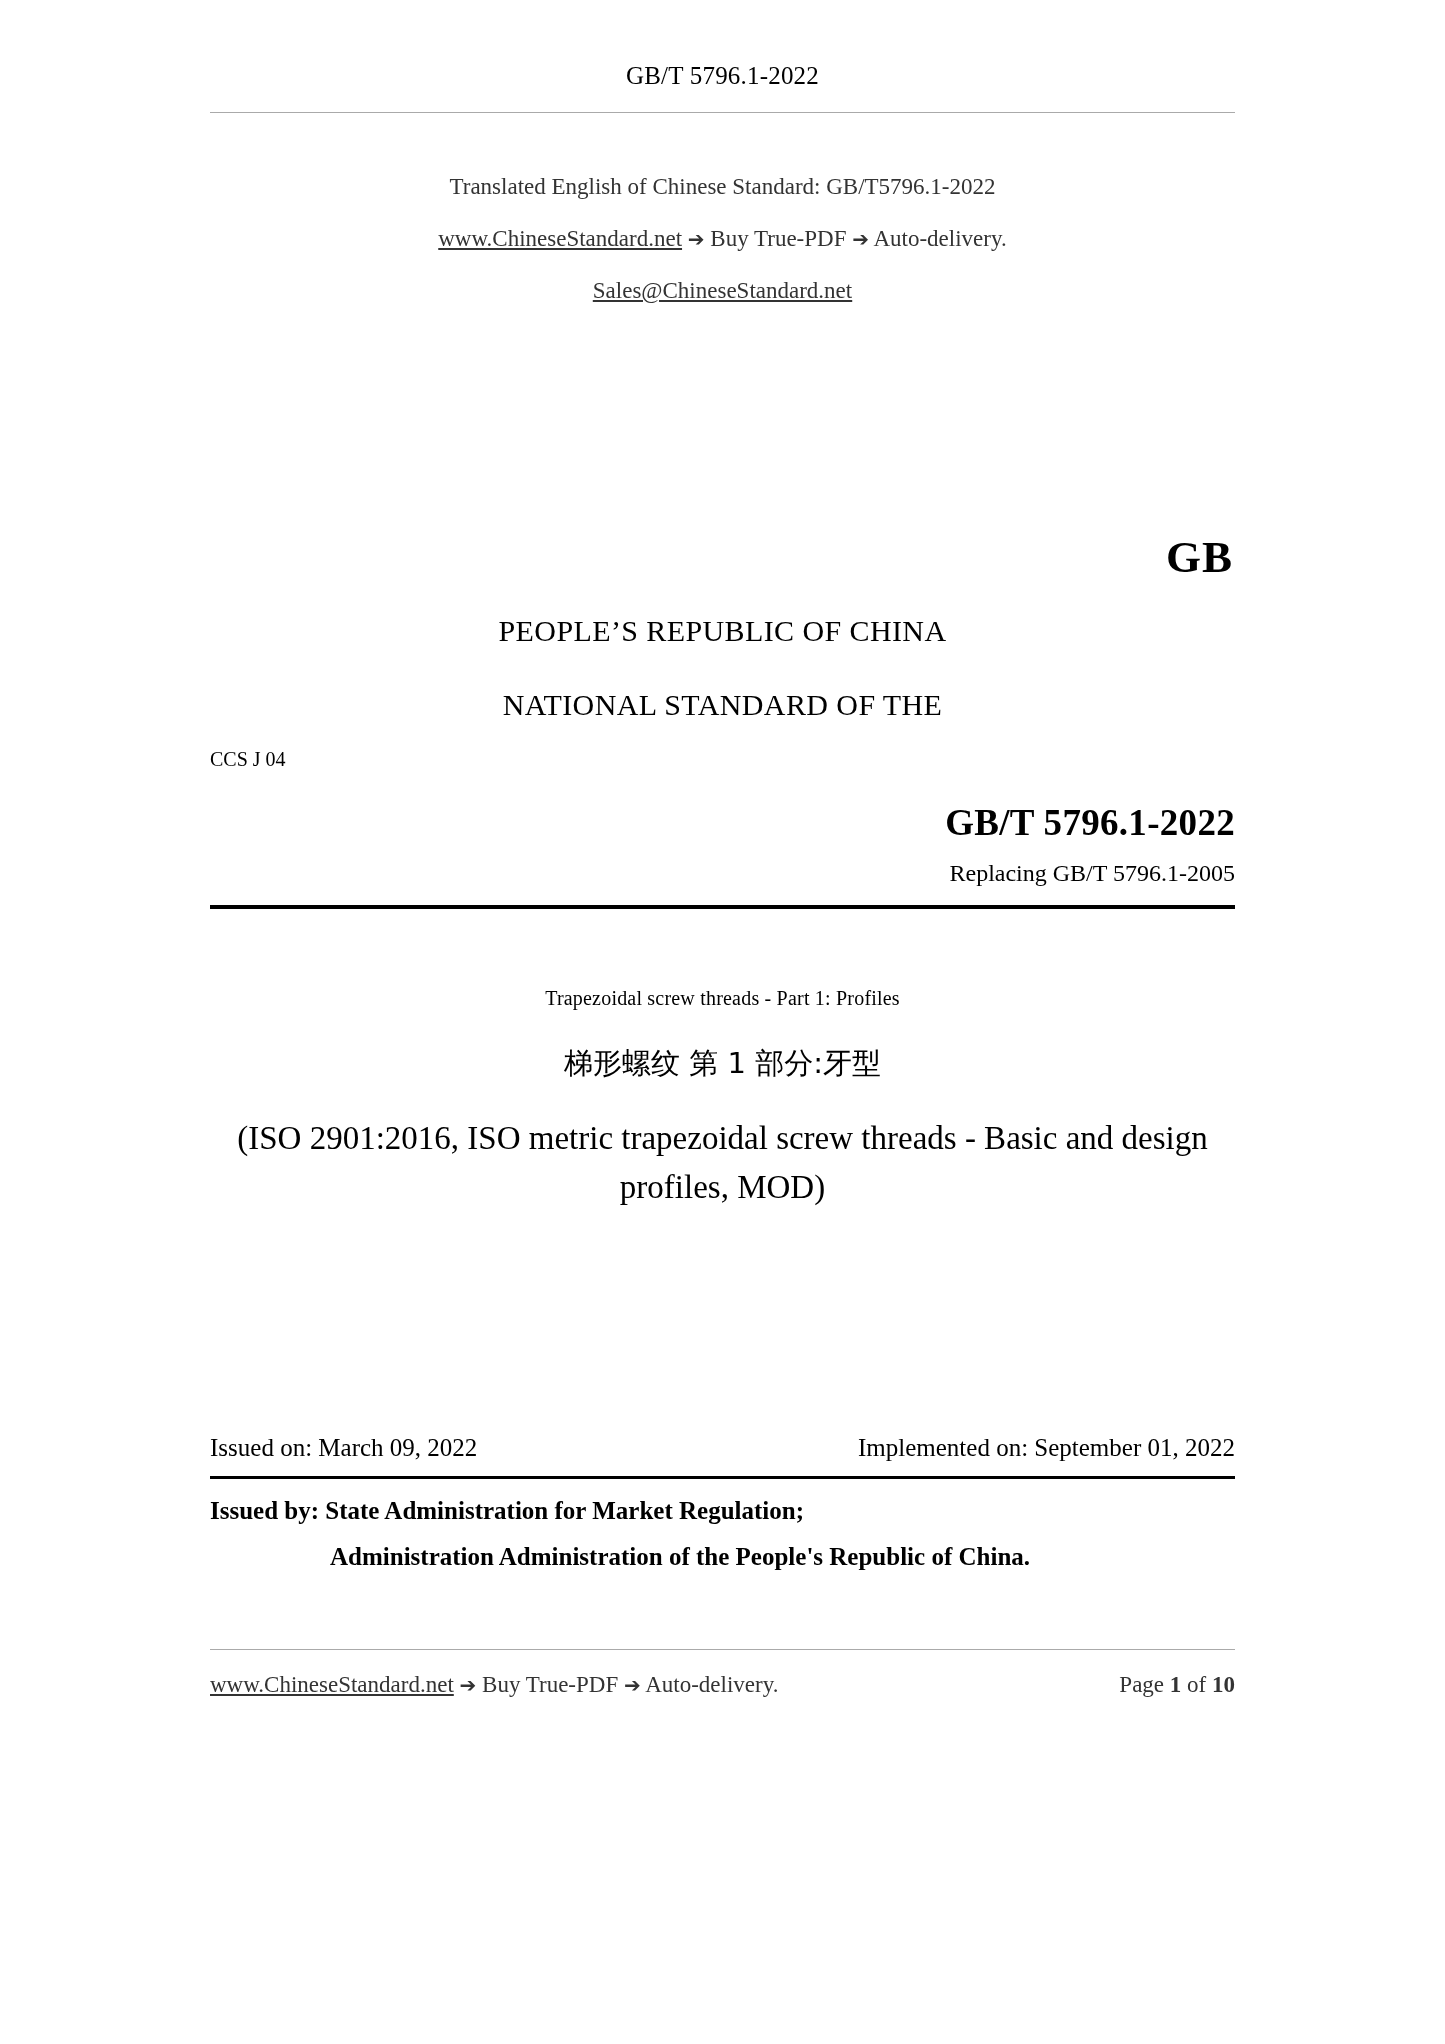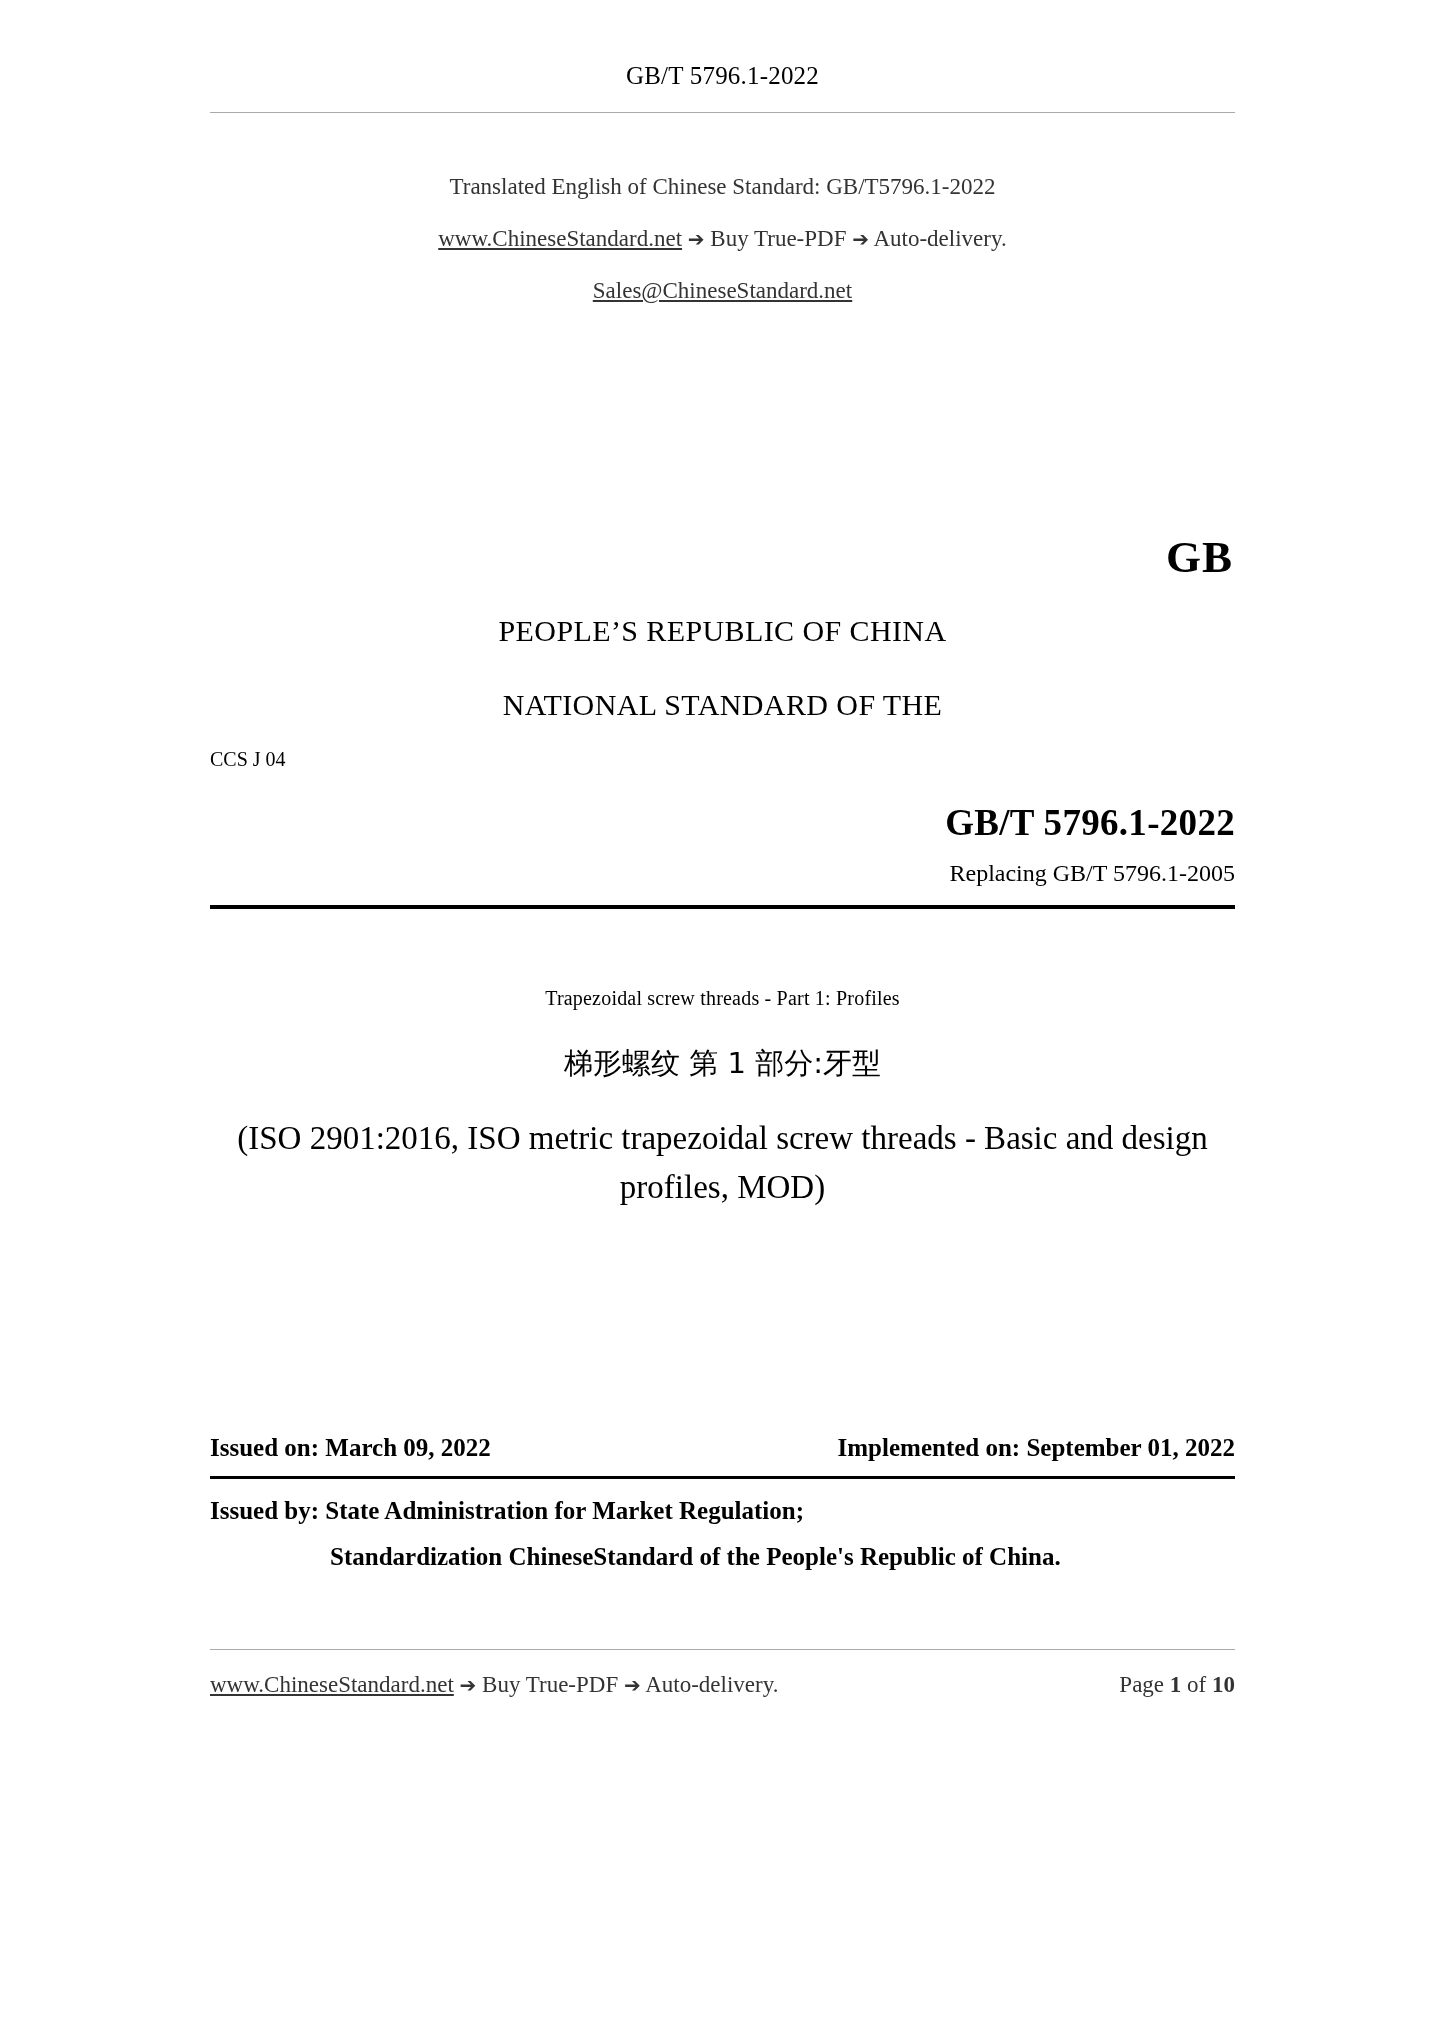--- a/index.html
+++ b/index.html
@@ -119,21 +119,21 @@
     line-height: 49px;
   }
   .title-iso .l2 {
     display: block;
   }
   
   .issue-row {
     display: flex;
     justify-content: space-between;
     align-items: flex-end;
-    font-weight: bold;
+    font-weight: normal;
     font-size: 25px;
     margin-top: 222px;
   }
   .issued-by-rule {
     border-bottom: 3px solid #000000;
     margin-top: 14px;
   }
   .issued-by {
     font-weight: bold;
     font-size: 25px;
@@ -209,21 +209,21 @@
 
   <div class="issue-row">
     <div>Issued on: March 09, 2022</div>
     <div>Implemented on: September 01, 2022</div>
   </div>
 
   <div class="issued-by-rule"></div>
 
   <div class="issued-by">
     <span>Issued by: State Administration for Market Regulation;</span>
-    <span class="l2">Standardization ChineseStandard of the People's Republic of China.</span>
+    <span class="l2">Administration Administration of the People's Republic of China.</span>
   </div>
 
   <div class="footer-rule"></div>
 
   <div class="footer">
     <div class="left">
       <span class="link">www.ChineseStandard.net</span>
       <span class="arrow">➔</span>
       <span>Buy True-PDF</span>
       <span class="arrow">➔</span>

